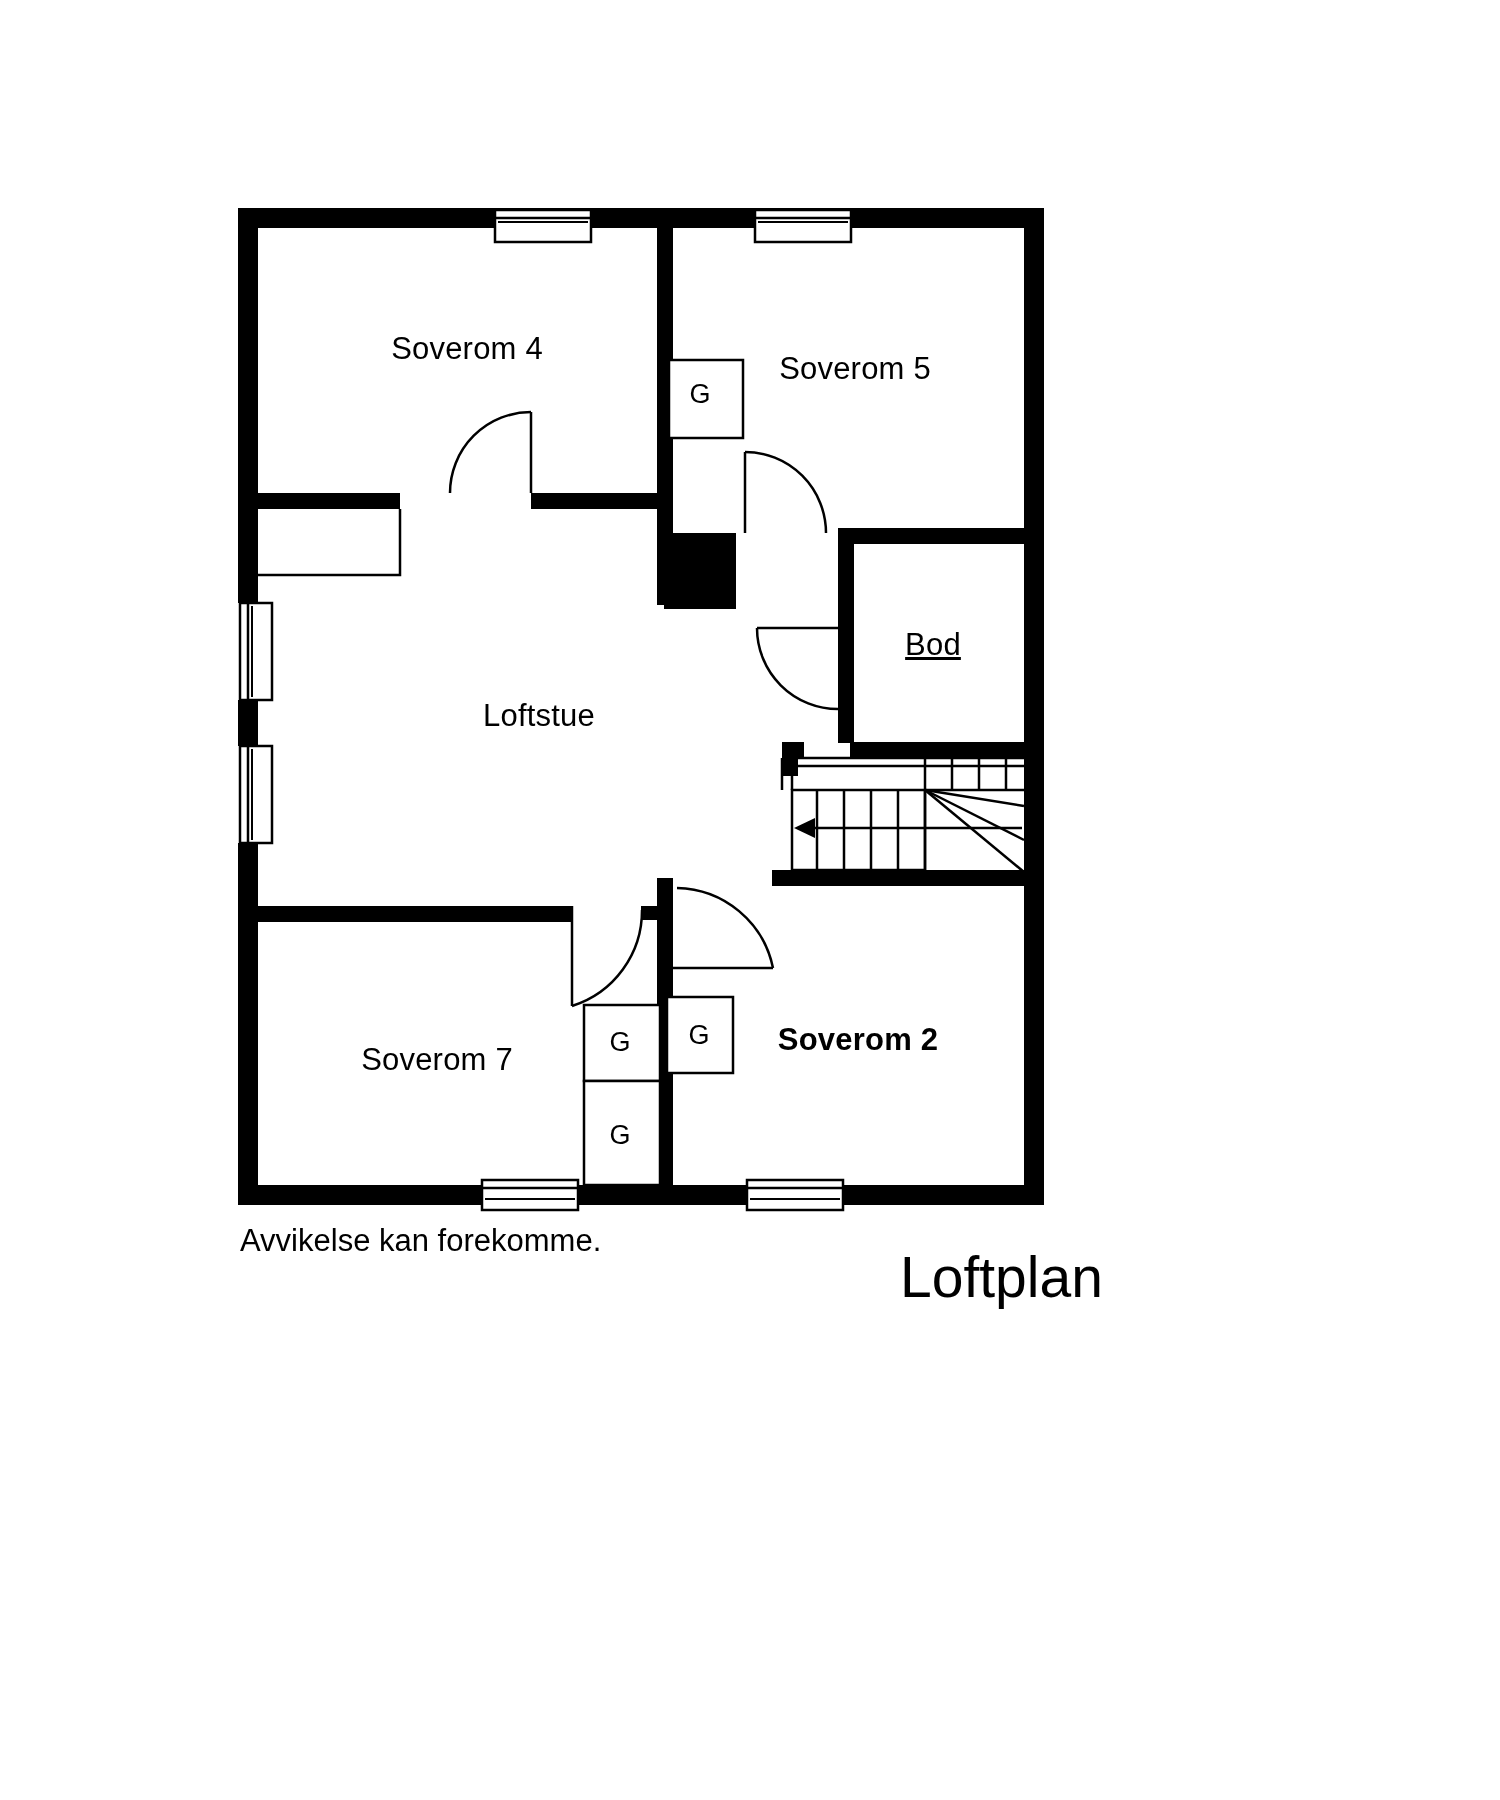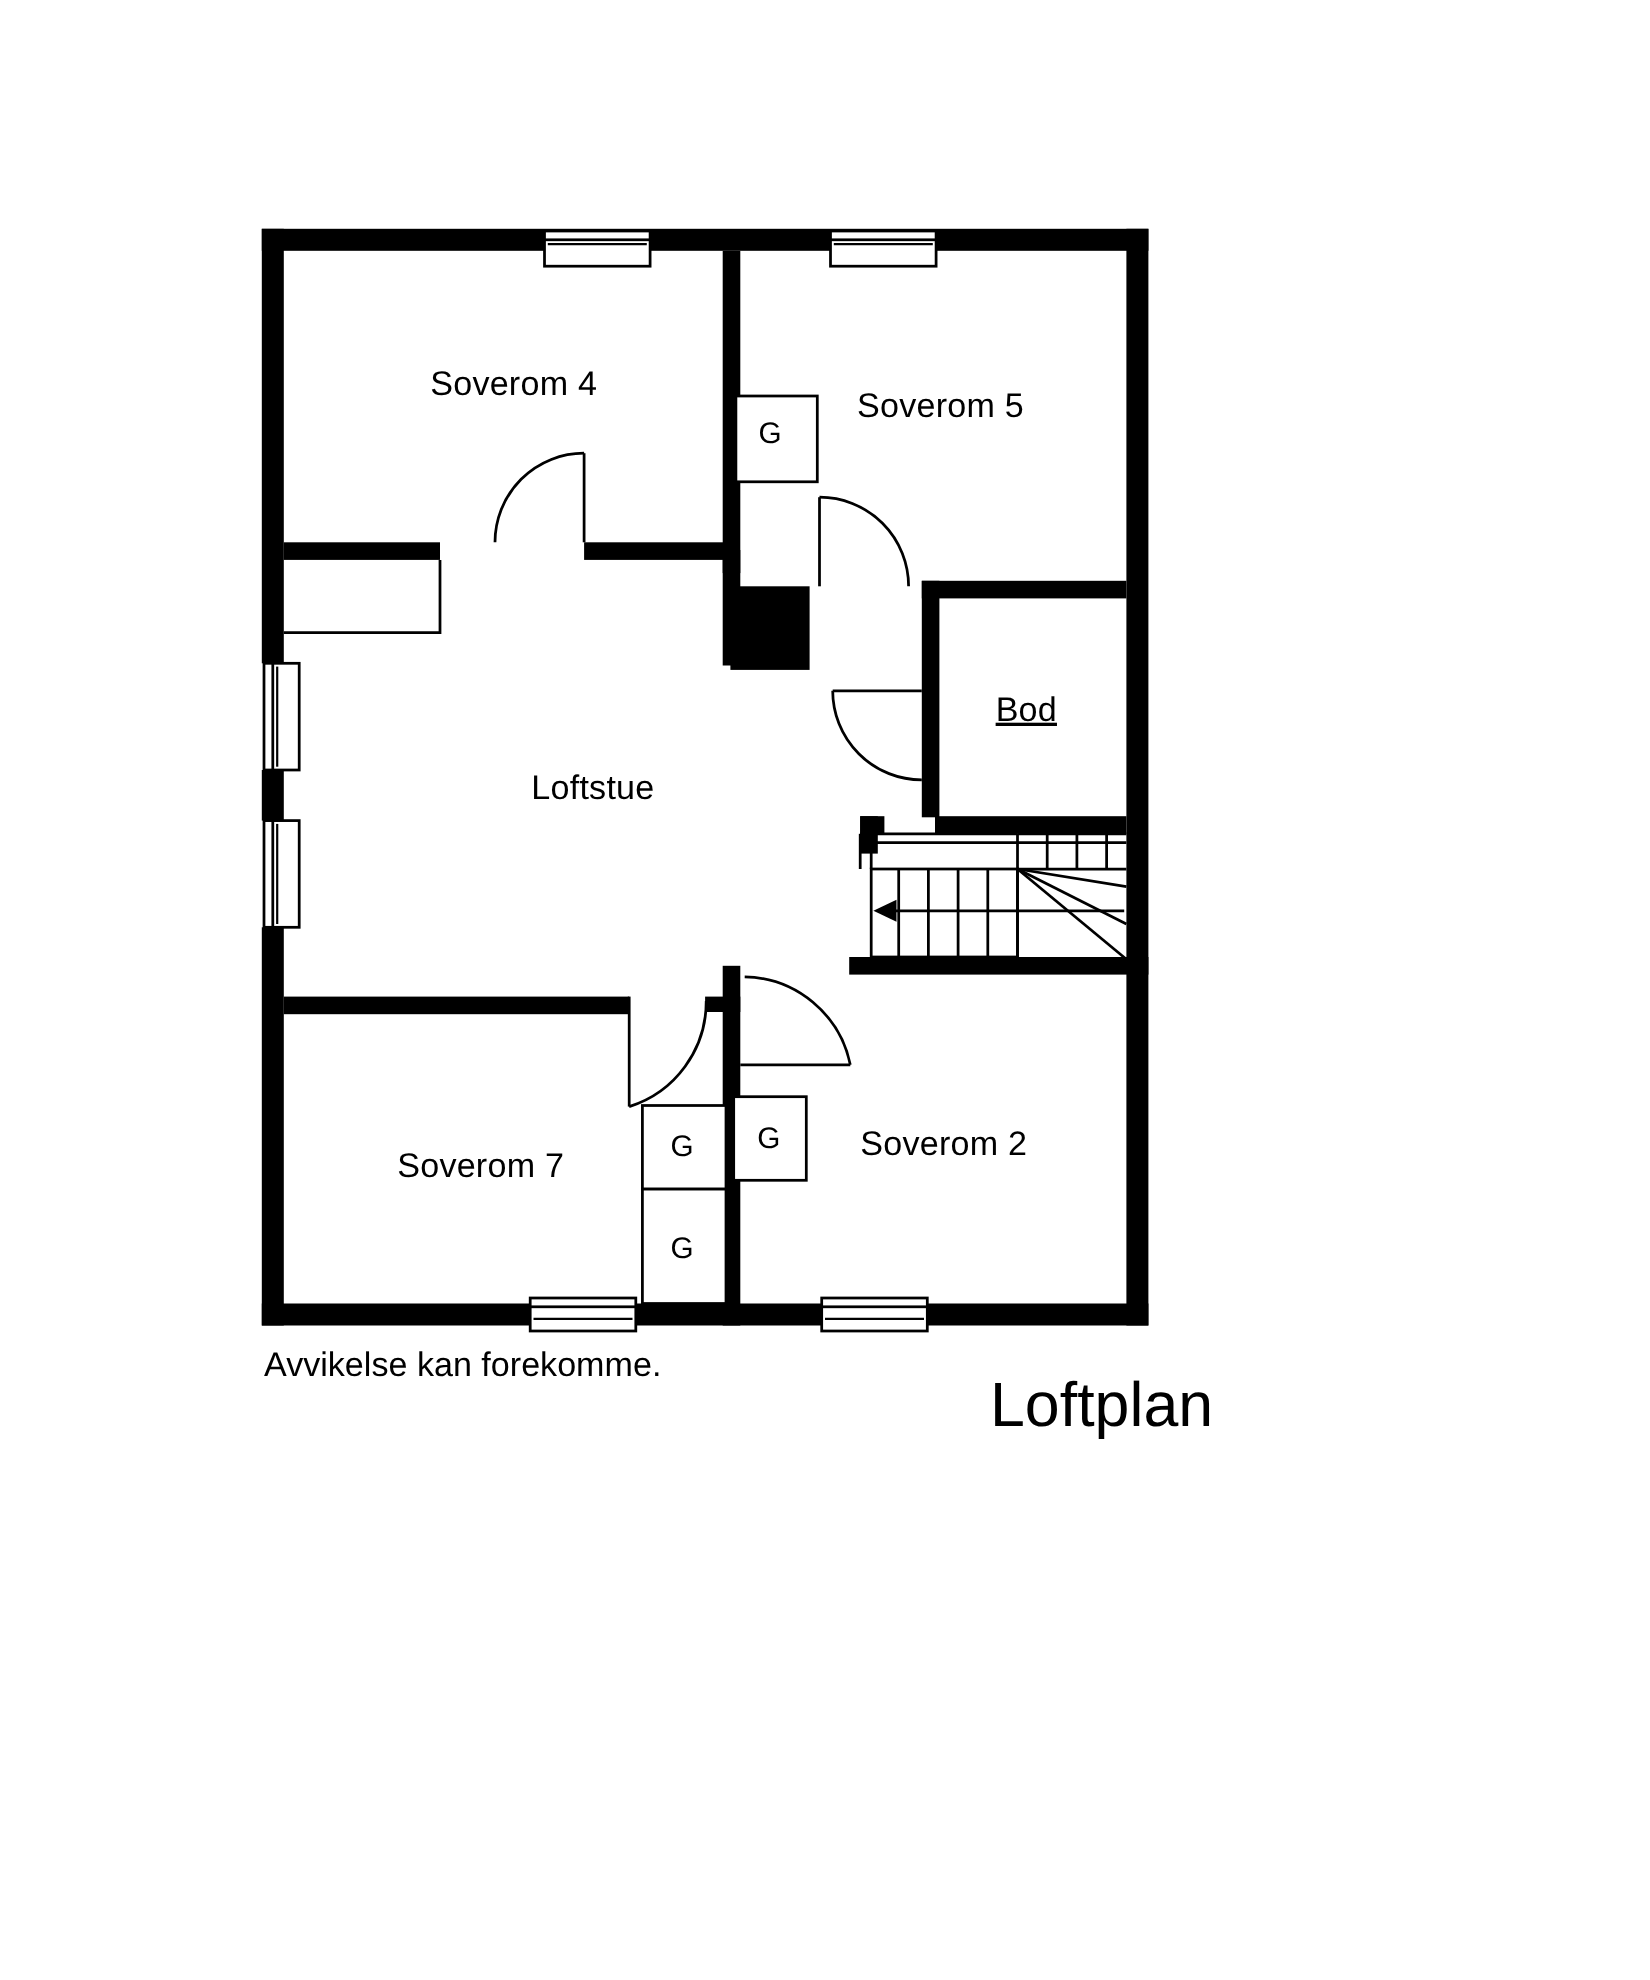--- a/index.html
+++ b/index.html
@@ -234,21 +234,21 @@
       <rect x="655" y="997" width="66" height="76" fill="#ffffff" stroke="#000000" stroke-width="2.5"></rect>
     </g>
 
   </svg>
 
   <div class="room-label" style="left:455px; top:349px;">Soverom 4</div>
   <div class="room-label" style="left:843px; top:369px;">Soverom 5</div>
   <div class="room-label" style="left:527px; top:716px;">Loftstue</div>
   <div class="room-label" style="left:921px; top:645px;text-decoration:underline;">Bod</div>
   <div class="room-label" style="left:425px; top:1060px;">Soverom 7</div>
-  <div class="room-label" style="left:846px; top:1040px;">Soverom 2</div>
+  <div class="room-label" style="left:846px; top:1040px;font-weight:bold;">Soverom 2</div>
 
   <div class="closet-label" style="left:688px; top:394px;">G</div>
   <div class="closet-label" style="left:608px; top:1042px;">G</div>
   <div class="closet-label" style="left:687px; top:1035px;">G</div>
   <div class="closet-label" style="left:608px; top:1135px;">G</div>
 
   <div id="plan-title">Loftplan</div>
 
   <div id="disclaimer-text">Avvikelse kan forekomme.</div>
 

